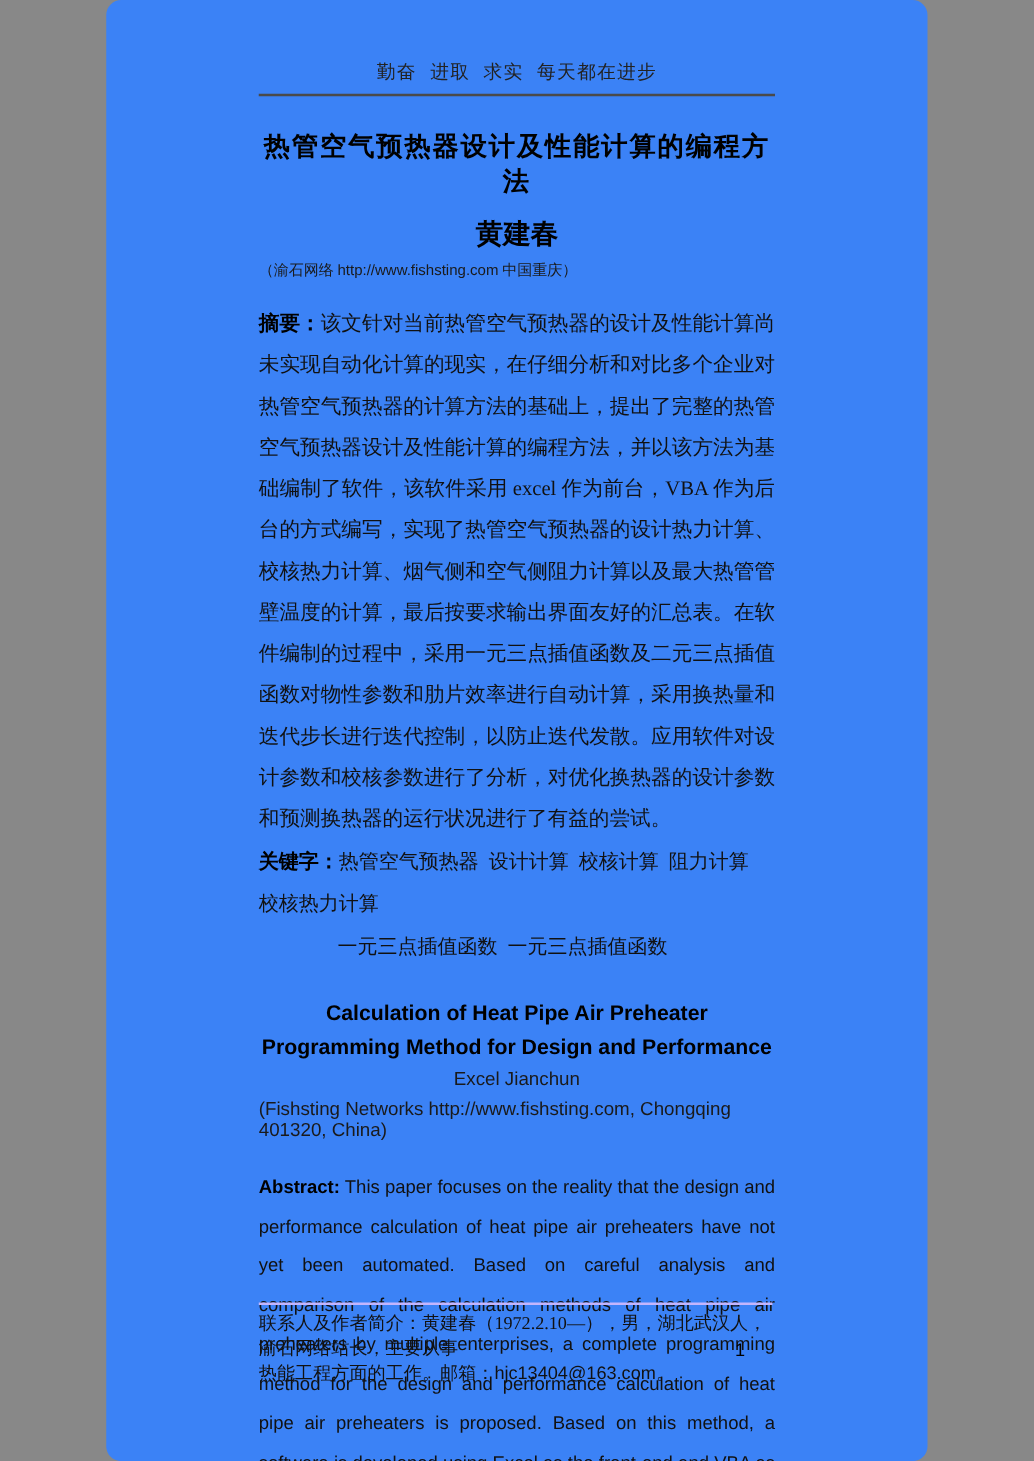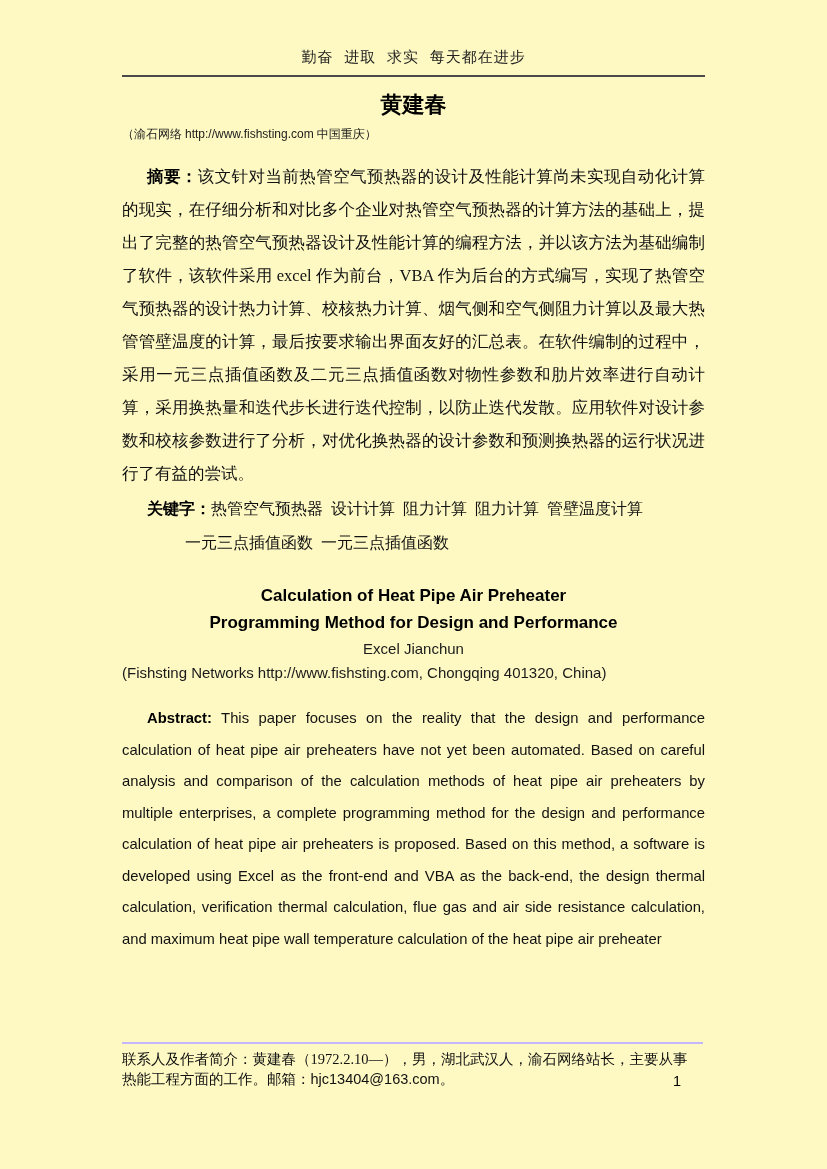--- a/index.html
+++ b/index.html
@@ -1,25 +1,26 @@
 <!DOCTYPE html>
 <html><head>
 <meta charset="utf-8">
 <style>
   * { margin: 0; padding: 0; box-sizing: border-box; }
   html, body { background: #888; }
   .page {
     position: relative;
-    width: 827px;
+    width: 657px;
     height: 1169px;
     margin: 0 auto;
-    background: #fef9c3;
+    background: #3b82f6;
     color: #1a1a1a;
     font-family: "Liberation Serif", "DejaVu Serif", serif;
     overflow: hidden;
+    border-radius: 12px;
   }
   .content-col { padding: 0 122px; }
 
   
   .header {
     margin: 0 122px;
     padding-top: 48px;
     padding-bottom: 8px;
     text-align: center;
     border-bottom: 2px solid #4a4a4a;
@@ -54,21 +55,21 @@
     font-size: 12px;
   }
   .latin-sans { font-family: "Liberation Sans", "DejaVu Sans", sans-serif; }
   .cn-abstract {
     margin-top: 17px;
     font-size: 16.5px;
     line-height: 33px;
     text-align: justify;
     color: #111;
   }
-  .bold { font-weight: bold; color: #000; margin-left: 25px; }
+  .bold { font-weight: bold; color: #000; }
   .cn-keywords {
     margin-top: 2px;
     font-size: 16px;
     line-height: 34px;
     color: #111;
   }
   .prewrap { white-space: pre-wrap; }
   .kw-line2 { padding-left: 63px; }
 
   
@@ -128,29 +129,30 @@
 <body>
 
 <div class="page">
 
   <div class="header">
     <div class="motto">勤奋 进取 求实 每天都在进步</div>
   </div>
 
   <div class="content-col">
 
+    <h1 class="cn-title">热管空气预热器设计及性能计算的编程方法</h1>
 
     <div class="cn-author">黄建春</div>
 
     <div class="cn-affiliation"><span>（渝石网络 </span><span class="latin-sans">http://www.fishsting.com</span><span> 中国重庆）</span></div>
 
     <p class="cn-abstract"><span class="bold">摘要：</span><span>该文针对当前热管空气预热器的设计及性能计算尚未实现自动化计算的现实，在仔细分析和对比多个企业对热管空气预热器的计算方法的基础上，提出了完整的热管空气预热器设计及性能计算的编程方法，并以该方法为基础编制了软件，该软件采用 excel 作为前台，VBA 作为后台的方式编写，实现了热管空气预热器的设计热力计算、校核热力计算、烟气侧和空气侧阻力计算以及最大热管管壁温度的计算，最后按要求输出界面友好的汇总表。在软件编制的过程中，采用一元三点插值函数及二元三点插值函数对物性参数和肋片效率进行自动计算，采用换热量和迭代步长进行迭代控制，以防止迭代发散。应用软件对设计参数和校核参数进行了分析，对优化换热器的设计参数和预测换热器的运行状况进行了有益的尝试。</span></p>
 
     <div class="cn-keywords">
-      <div><span class="bold">关键字：</span><span class="prewrap">热管空气预热器  设计计算  阻力计算  阻力计算  管壁温度计算</span></div>
+      <div><span class="bold">关键字：</span><span class="prewrap">热管空气预热器  设计计算  校核计算  阻力计算  校核热力计算</span></div>
       <div class="kw-line2 prewrap">一元三点插值函数  一元三点插值函数</div>
     </div>
 
     <div class="en-title">
       <div>Calculation of Heat Pipe Air Preheater</div>
       <div>Programming Method for Design and Performance</div>
     </div>
 
     <div class="en-author">Excel Jianchun</div>
 

